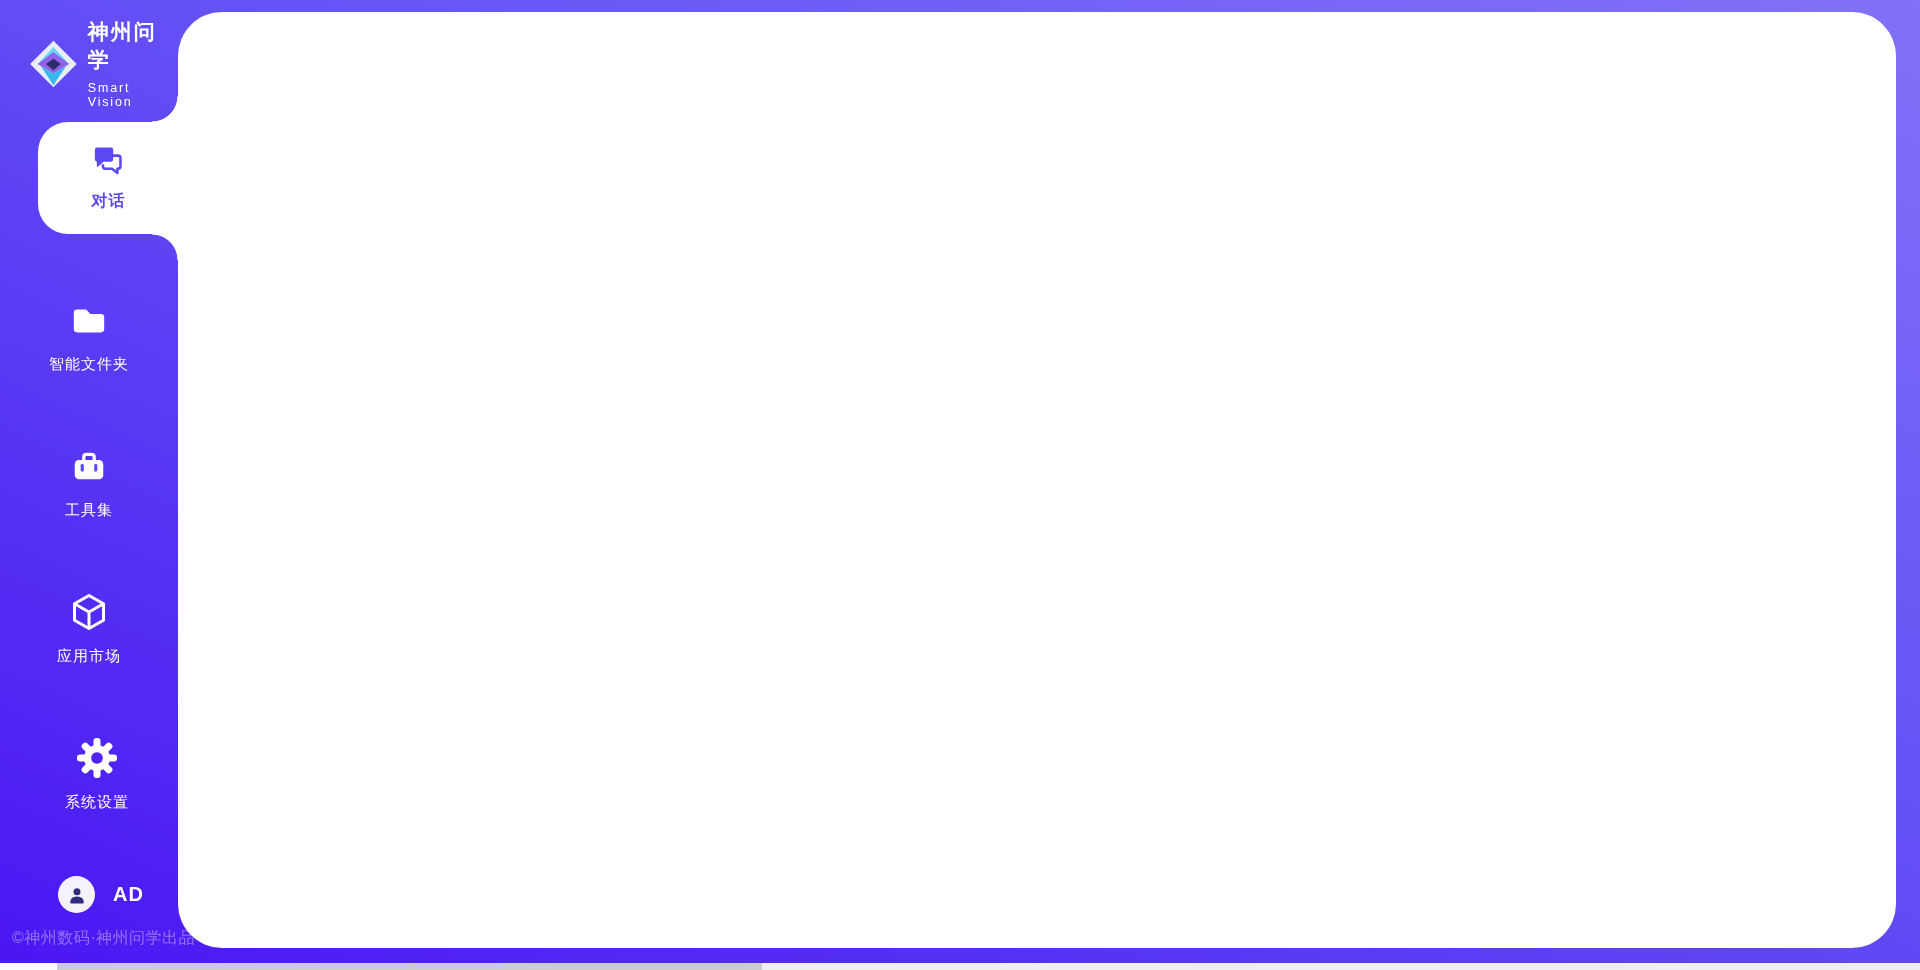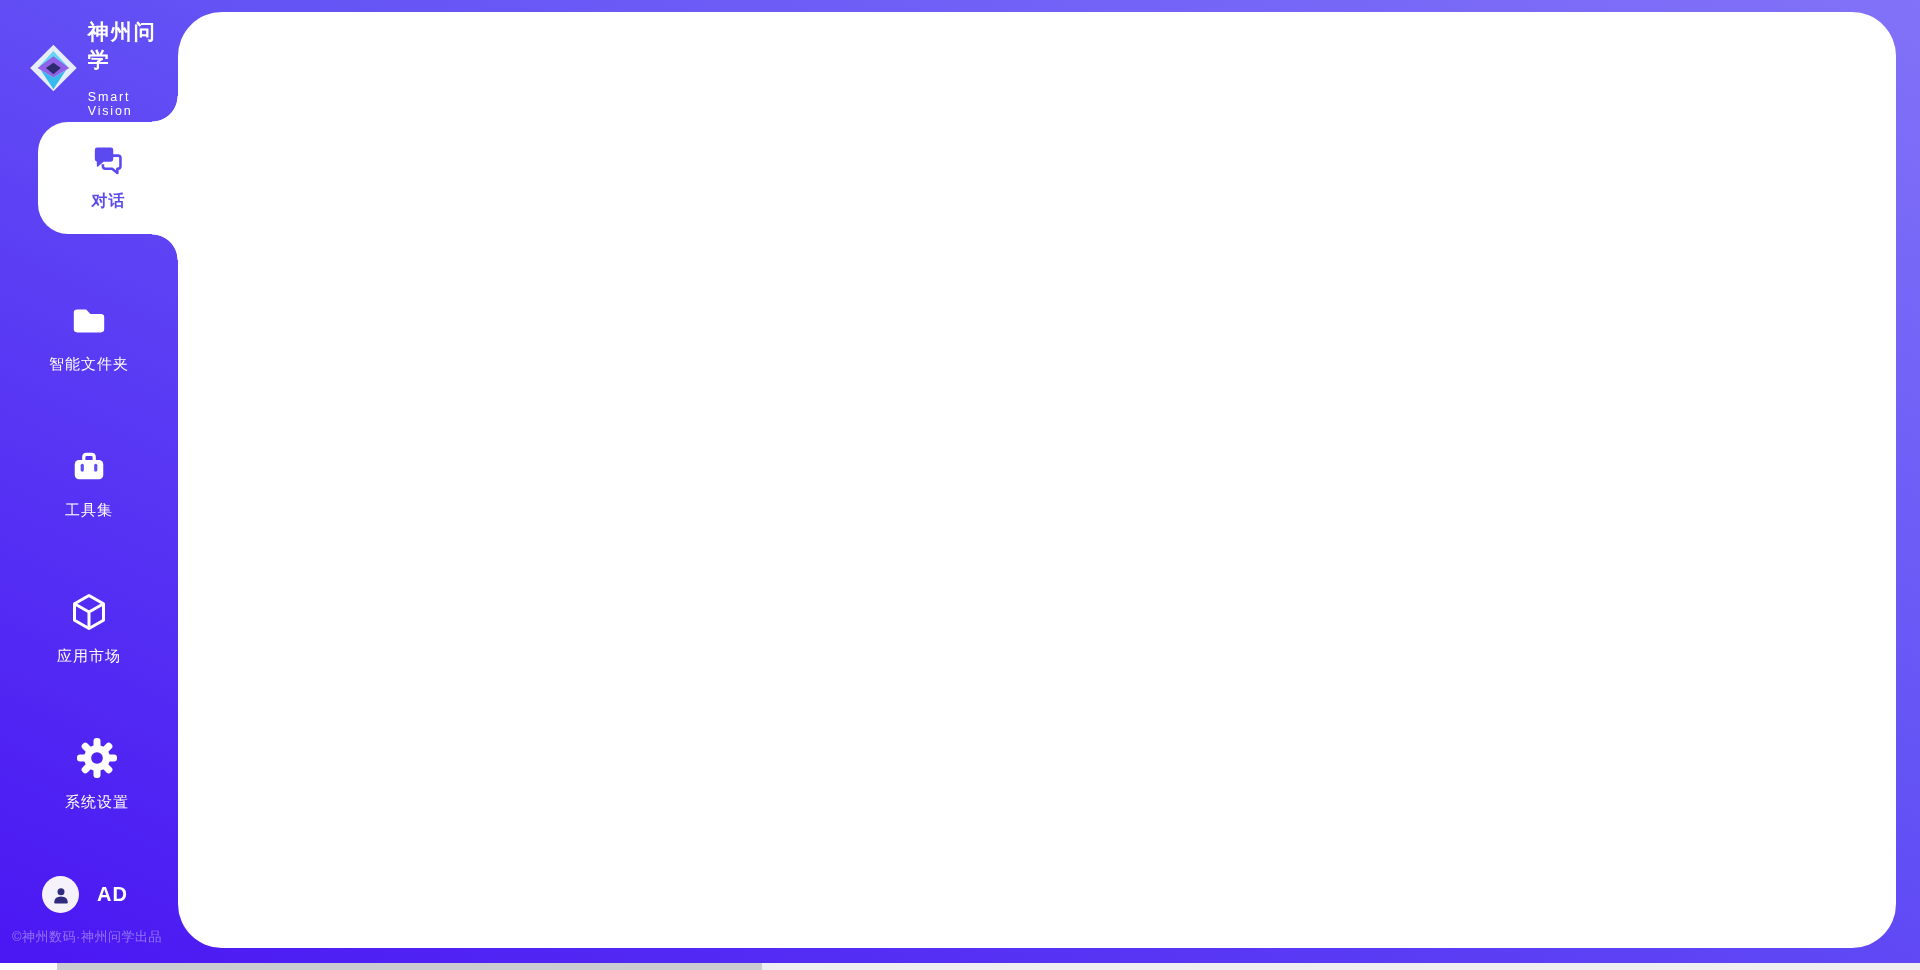--- a/index.html
+++ b/index.html
@@ -15,21 +15,21 @@
     position:absolute; left:178px; top:12px; width:1718px; height:936px;
     background:#ffffff; border-radius:44px; z-index:2;
   }
 
   
   .sidebar{ position:absolute; left:0; top:0; width:178px; height:780px; z-index:3; }
 
   .logo-block{ position:absolute; left:28px; top:18px; display:flex; align-items:center; gap:9px; }
   .logo-diamond{ width:52px; height:52px; }
   .logo-text .cn{ color:#fff; font-size:21px; font-weight:700; letter-spacing:2px; }
-  .logo-text .en{ color:#fff; font-size:12.5px; letter-spacing:1.8px; margin-top:16px; }
+  .logo-text .en{ color:#fff; font-size:12.5px; letter-spacing:1.8px; margin-top:7px; }
 
   
   .active-tab{
     position:absolute; left:38px; top:122px; width:141px; height:112px;
     background:#fff; border-radius:30px 0 0 30px; z-index:3;
     display:flex; flex-direction:column; align-items:center; justify-content:center; gap:9px;
     color:#5B4AF0; cursor:pointer;
   }
   .tab-fillet-top{
     position:absolute; left:152px; top:96px; width:26px; height:26px; z-index:3;
@@ -42,25 +42,25 @@
   .active-tab .tab-label{ font-size:16px; font-weight:600; letter-spacing:1px; }
 
   .nav-item{
     position:absolute; left:0; width:178px;
     display:flex; flex-direction:column; align-items:center; gap:11px;
     color:#fff; cursor:pointer;
   }
   .nav-item .nav-label{ font-size:15px; letter-spacing:1px; }
   .nav-folder{ top:302px; } .nav-toolkit{ top:448px; } .nav-market{ top:592px; } .nav-settings{ top:738px;margin-left:8px; }
 
-  .user-row{ position:absolute; left:42px; top:876px; display:flex; align-items:center; gap:18px; cursor:pointer; }
+  .user-row{ position:absolute; left:58px; top:876px; display:flex; align-items:center; gap:18px; cursor:pointer; }
   .avatar{ width:37px; height:37px; border-radius:50%; background:#F5F2FC; display:flex; align-items:center; justify-content:center; }
   .user-initials{ color:#fff; font-size:20px; font-weight:600; letter-spacing:1px; }
 
-  .copyright{ position:absolute; left:12px; top:928px; font-size:13px; color:rgba(255,255,255,0.38); letter-spacing:0.5px; white-space:nowrap; }
+  .copyright{ position:absolute; left:12px; top:928px; font-size:16px; color:rgba(255,255,255,0.38); letter-spacing:0.5px; white-space:nowrap; }
 
   
   .content{ position:absolute; left:394px; top:0; width:945px; height:936px; }
 
   .greeting{ position:absolute; left:0; top:152px; display:flex; align-items:center; gap:24px; }
   .greeting-logo{ width:78px; height:78px; }
   .greeting-title{ font-size:29px; font-weight:700; color:#141418; letter-spacing:1px; }
 
   .cards{ position:absolute; left:0; top:264px; width:945px; display:grid;
           grid-template-columns:463px 463px; column-gap:19px; row-gap:22px; }

